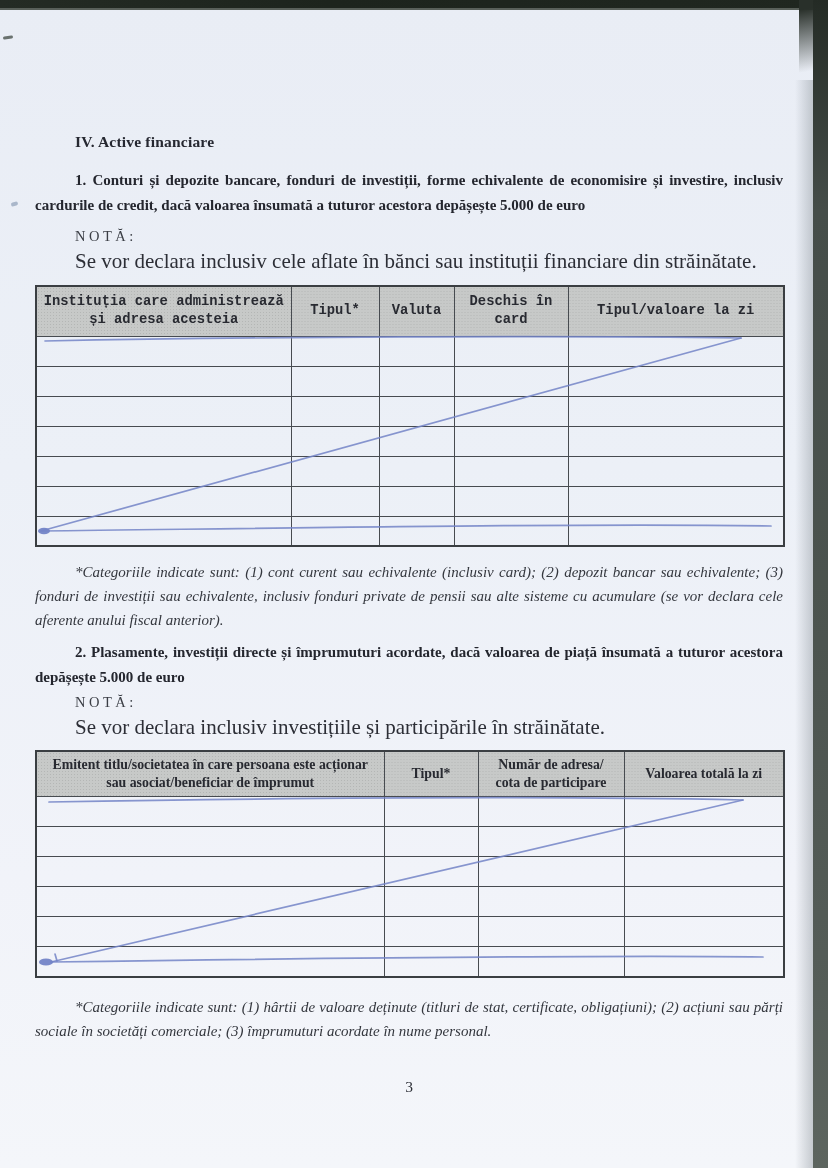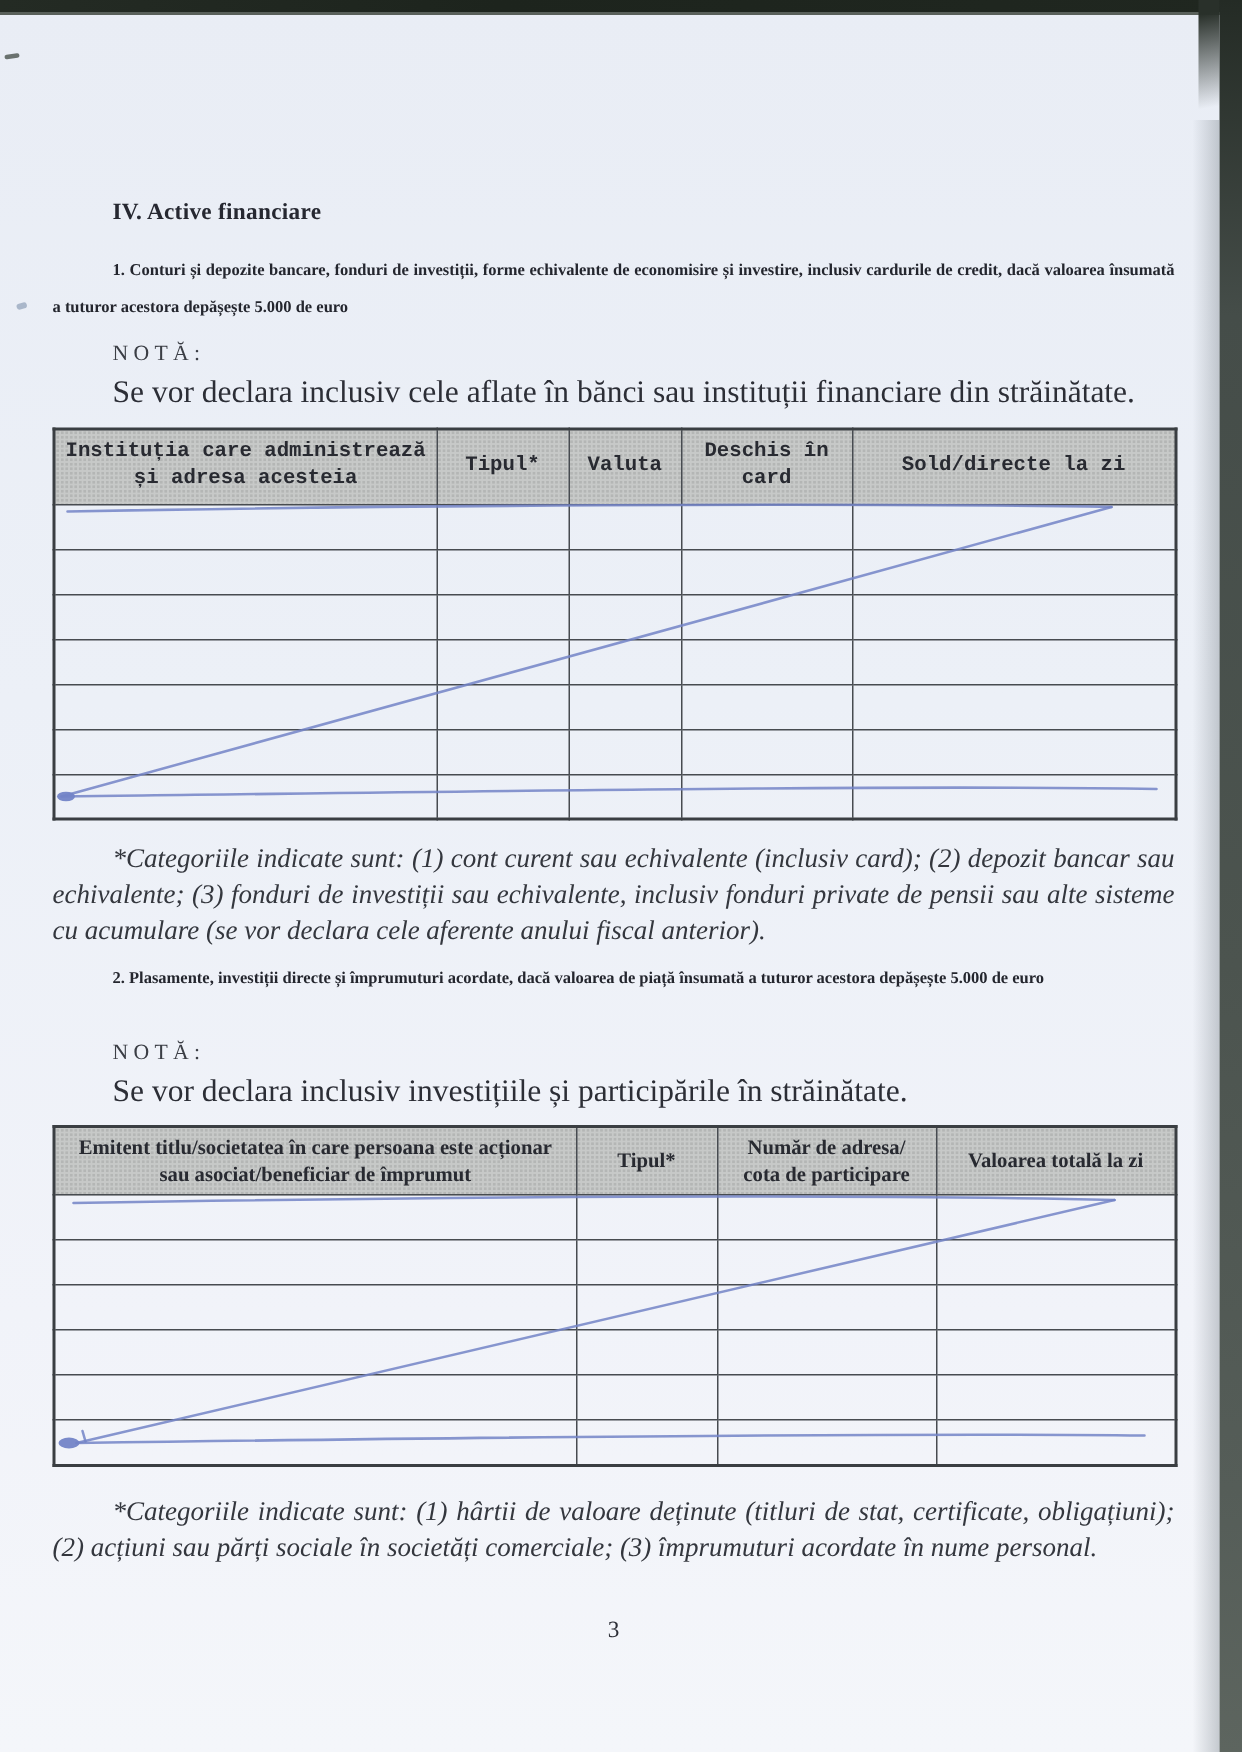--- a/index.html
+++ b/index.html
@@ -26,21 +26,21 @@
     background:#4a524e; transform:rotate(-8deg); border-radius:2px; opacity:.8; }
   .scan-dash2 { position:absolute; left:11px; top:202px; width:7px; height:4px;
     background:#8fa0b8; transform:rotate(-15deg); border-radius:2px; opacity:.7; }
 
   .content { position:absolute; left:35px; top:0; width:748px; }
 
   .sec-title { position:absolute; top:133px; left:40px;
     font-weight:bold; font-size:15.5px; letter-spacing:.2px; color:#262831; }
 
   .para-bold { position:absolute; left:0; width:748px;
-    font-weight:bold; font-size:11px; line-height:25px;
+    font-weight:bold; font-size:15px; line-height:25px;
     text-align:justify; text-indent:40px; color:#24262e; }
   .para1 { top:168px; }
   .para2 { top:640px; }
 
   .note-label { position:absolute; left:40px; font-size:14.5px;
     letter-spacing:3.5px; color:#3b3e45; }
   .note-text  { position:absolute; left:40px; font-size:21px; color:#2c2e36; }
   .note1-label { top:228px; }  .note1-text { top:249px; }
   .note2-label { top:694px; }  .note2-text { top:715px; }
 
@@ -58,21 +58,21 @@
     font-weight:bold; font-size:13.8px; line-height:18px;
     color:#282a31; text-align:center; vertical-align:middle; padding:4px 6px;
   }
   .t1 th { height:50px; }
   .t2 th { height:42px; }
   td { height:30px; font-size:13px; }
 
   .pen-overlay { position:absolute; left:0; top:0; pointer-events:none; }
 
   .footnote { position:absolute; left:0; width:748px;
-    font-style:italic; font-size:18px; line-height:24px;
+    font-style:italic; font-size:15px; line-height:24px;
     text-align:justify; text-indent:40px; color:#34373e; }
   .footnote1 { top:560px; }
   .footnote2 { top:995px; }
 
   .page-number { position:absolute; top:1078px; left:0; width:748px;
     text-align:center; font-size:15.5px; color:#2c2e36; }
 </style>
 </head>
 <body>
 
@@ -102,21 +102,21 @@
             <col style="width:75px">
             <col style="width:114px">
             <col style="width:216px">
         </colgroup>
         <thead>
           <tr>
             <th>Instituția care administrează și adresa acesteia</th>
             <th>Tipul*</th>
             <th>Valuta</th>
             <th>Deschis în card</th>
-            <th>Sold/directe la zi</th>
+            <th>Tipul/valoare la zi</th>
           </tr>
         </thead>
         <tbody>
             <tr>
               <td></td>
               <td></td>
               <td></td>
               <td></td>
               <td></td>
             </tr>

